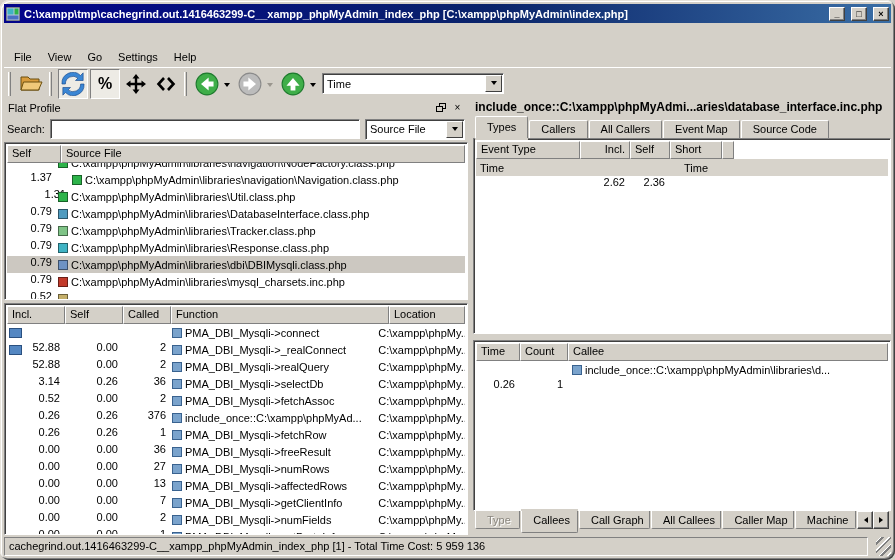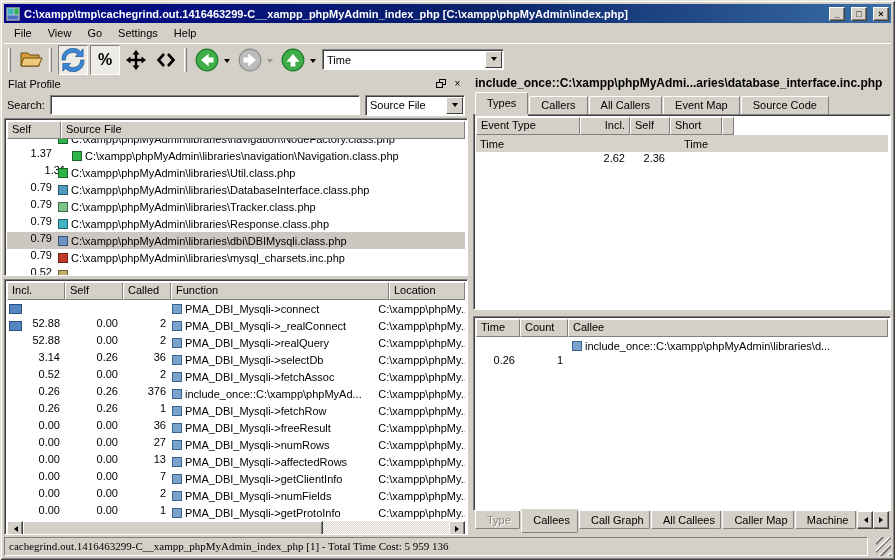--- a/index.html
+++ b/index.html
@@ -1,29 +1,29 @@
 <!DOCTYPE html>
 <html><head>
 <meta charset="utf-8">
 <style>
   html,body{margin:0;padding:0;}
   body{width:895px;height:560px;background:#d4d0c8;font-family:"Liberation Sans",sans-serif;font-size:11px;color:#000;overflow:hidden;position:relative;}
   *{box-sizing:border-box;}
   .window{position:absolute;inset:0;background:#d4d0c8;padding:4px;
     box-shadow:inset 1px 1px 0 #e8e4dc,inset -1px -1px 0 #404040,inset 2px 2px 0 #fff,inset -2px -2px 0 #808080;
-    display:flex;flex-direction:column;}
+    display:flex;flex-direction:column;border-radius:9px;}
   
   .titlebar{height:19px;background:linear-gradient(90deg,#02038a 0%,#0a246a 55%,#3a6ea5 100%);
     display:flex;align-items:center;padding:0 2px;color:#fff;font-weight:bold;gap:4px;flex:none;}
   .titlebar .ttext{flex:1;white-space:nowrap;overflow:hidden;font-size:11px;}
   .winbtn{width:16px;height:14px;background:#d4d0c8;color:#000;font-size:9px;line-height:12px;text-align:center;
     border:1px solid;border-color:#fff #404040 #404040 #fff;box-shadow:inset -1px -1px 0 #808080;margin-left:2px;font-weight:bold;}
   .appicon{width:14px;height:14px;flex:none;}
   
-  .menubar{height:20px;display:flex;align-items:center;padding:0 2px;flex:none;}
+  .menubar{height:20px;display:flex;align-items:center;padding:0 2px;flex:none;margin-top:24px;}
   .menuitem{padding:3px 8px;}
   
   .toolbar{height:32px;display:flex;align-items:center;padding:1px 2px;gap:2px;flex:none;
     border-top:1px solid #fff;}
   .tgrip{width:3px;height:24px;border-left:1px solid #fff;border-right:1px solid #808080;margin:0 4px 0 2px;}
   .tbtn{width:28px;height:28px;display:flex;align-items:center;justify-content:center;flex:none;}
   .tbtn.checked{border:1px solid;border-color:#808080 #fff #fff #808080;background:#edebe5;width:30px;height:30px;}
   .pct{font-size:16px;font-weight:bold;}
   .ddown{width:0;height:0;border:3px solid transparent;border-top:4px solid #000;margin:5px 4px 0 1px;}
   .ddown.dis{border-top-color:#9a968e;}
@@ -87,21 +87,21 @@
   .btabbar{height:24px;display:flex;align-items:flex-start;padding:0 2px;flex:none;position:relative;z-index:2;}
   .btab{height:18px;padding:3px 11px;background:#d4d0c8;border:1px solid #808080;border-top:none;
     border-left-color:#fff;border-radius:0 0 2px 2px;margin-right:1px;white-space:nowrap;overflow:hidden;}
   .btab.active{height:22px;box-shadow:0 -2px 0 #d4d0c8;z-index:3;}
   .btab.disabled{color:#8a867e;text-shadow:1px 1px 0 #fff;}
   .tabscroll{margin-left:auto;display:flex;flex:none;}
   .rframe{flex:1;min-height:0;display:flex;flex-direction:column;}
   .hsplit{height:6px;flex:none;}
   .evrow{background:#d7d3cb;}
   
-  .statusbar{height:21px;flex:none;display:flex;align-items:stretch;padding-top:2px;gap:8px;font-family:Liberation Serif, serif;}
+  .statusbar{height:21px;flex:none;display:flex;align-items:stretch;padding-top:2px;gap:8px;}
   .statusfield{flex:1;border:1px solid;border-color:#808080 #fff #fff #808080;padding:2px 4px;white-space:nowrap;overflow:hidden;}
   .sizegrip{width:15px;flex:none;background:
     repeating-linear-gradient(135deg,transparent 0 3px,#fff 3px 4px,#808080 4px 6px);}
 </style>
 </head>
 <body>
 
 <div class="window">
 
   <div class="titlebar">

